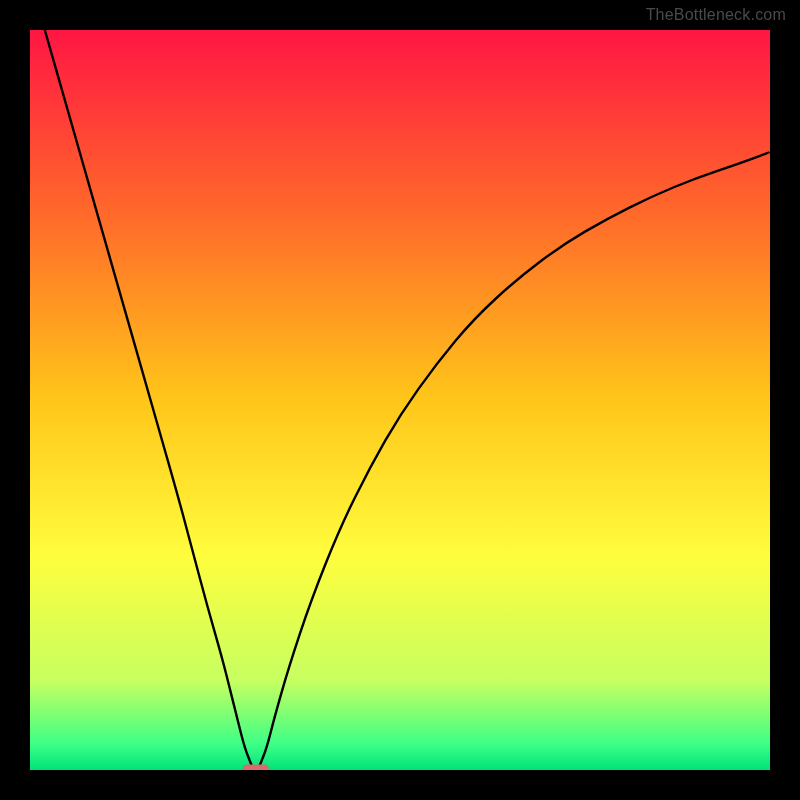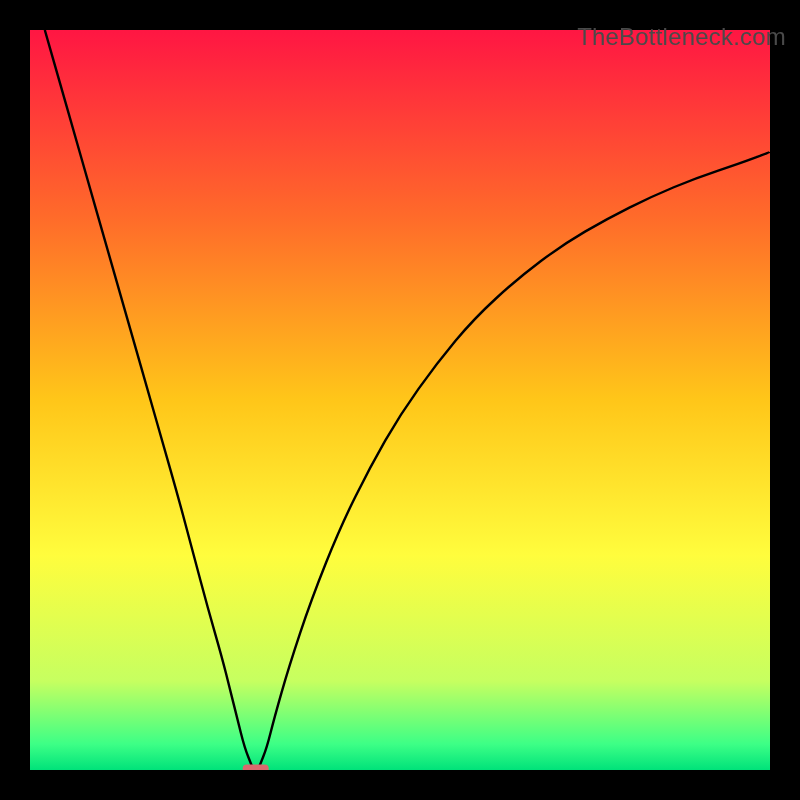--- a/index.html
+++ b/index.html
@@ -22,24 +22,24 @@
   }
   .plot {
     position: absolute;
     left: 30px;
     top: 30px;
     width: 740px;
     height: 740px;
   }
   .watermark {
     position: absolute;
-    top: 23px;
+    top: 6px;
     right: 14px;
     color: #4a4a4a;
-    font-size: 24px;
+    font-size: 16px;
     font-weight: 500;
     letter-spacing: 0.2px;
   }
 </style>
 </head>
 <body>
 
 <div class="frame"></div>
 
 <svg class="plot" viewBox="0 0 740 740" preserveAspectRatio="none">

